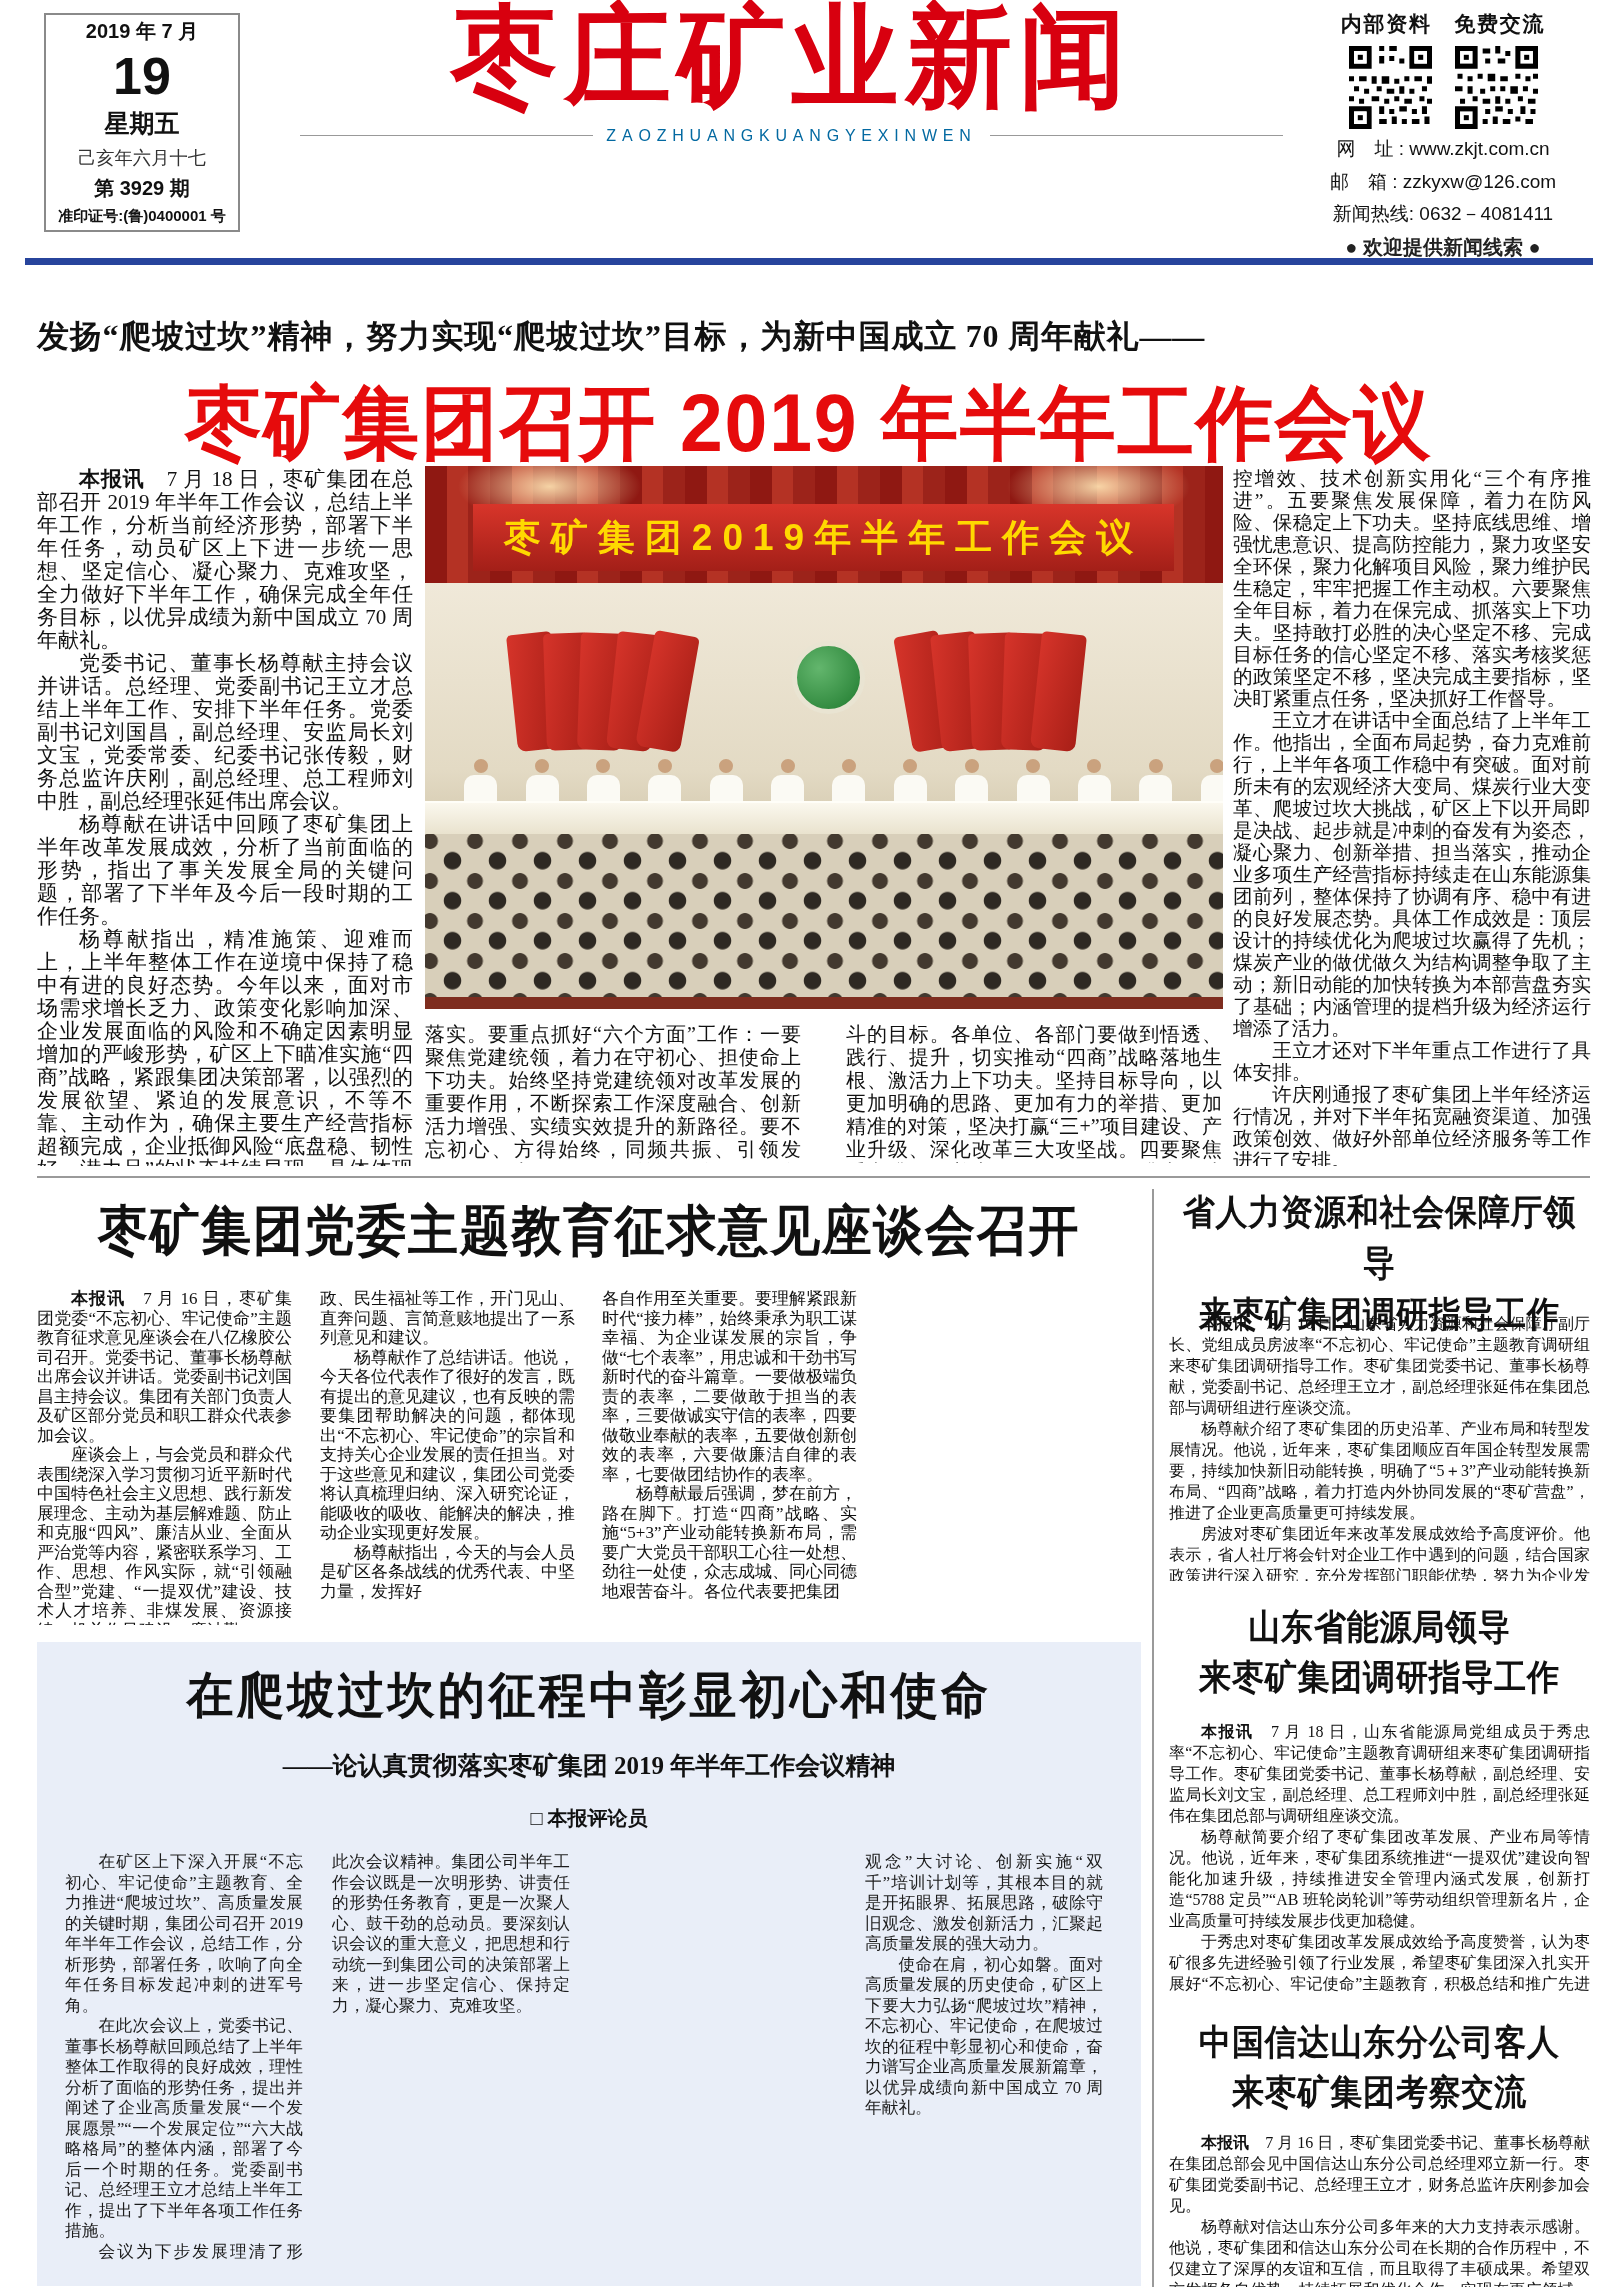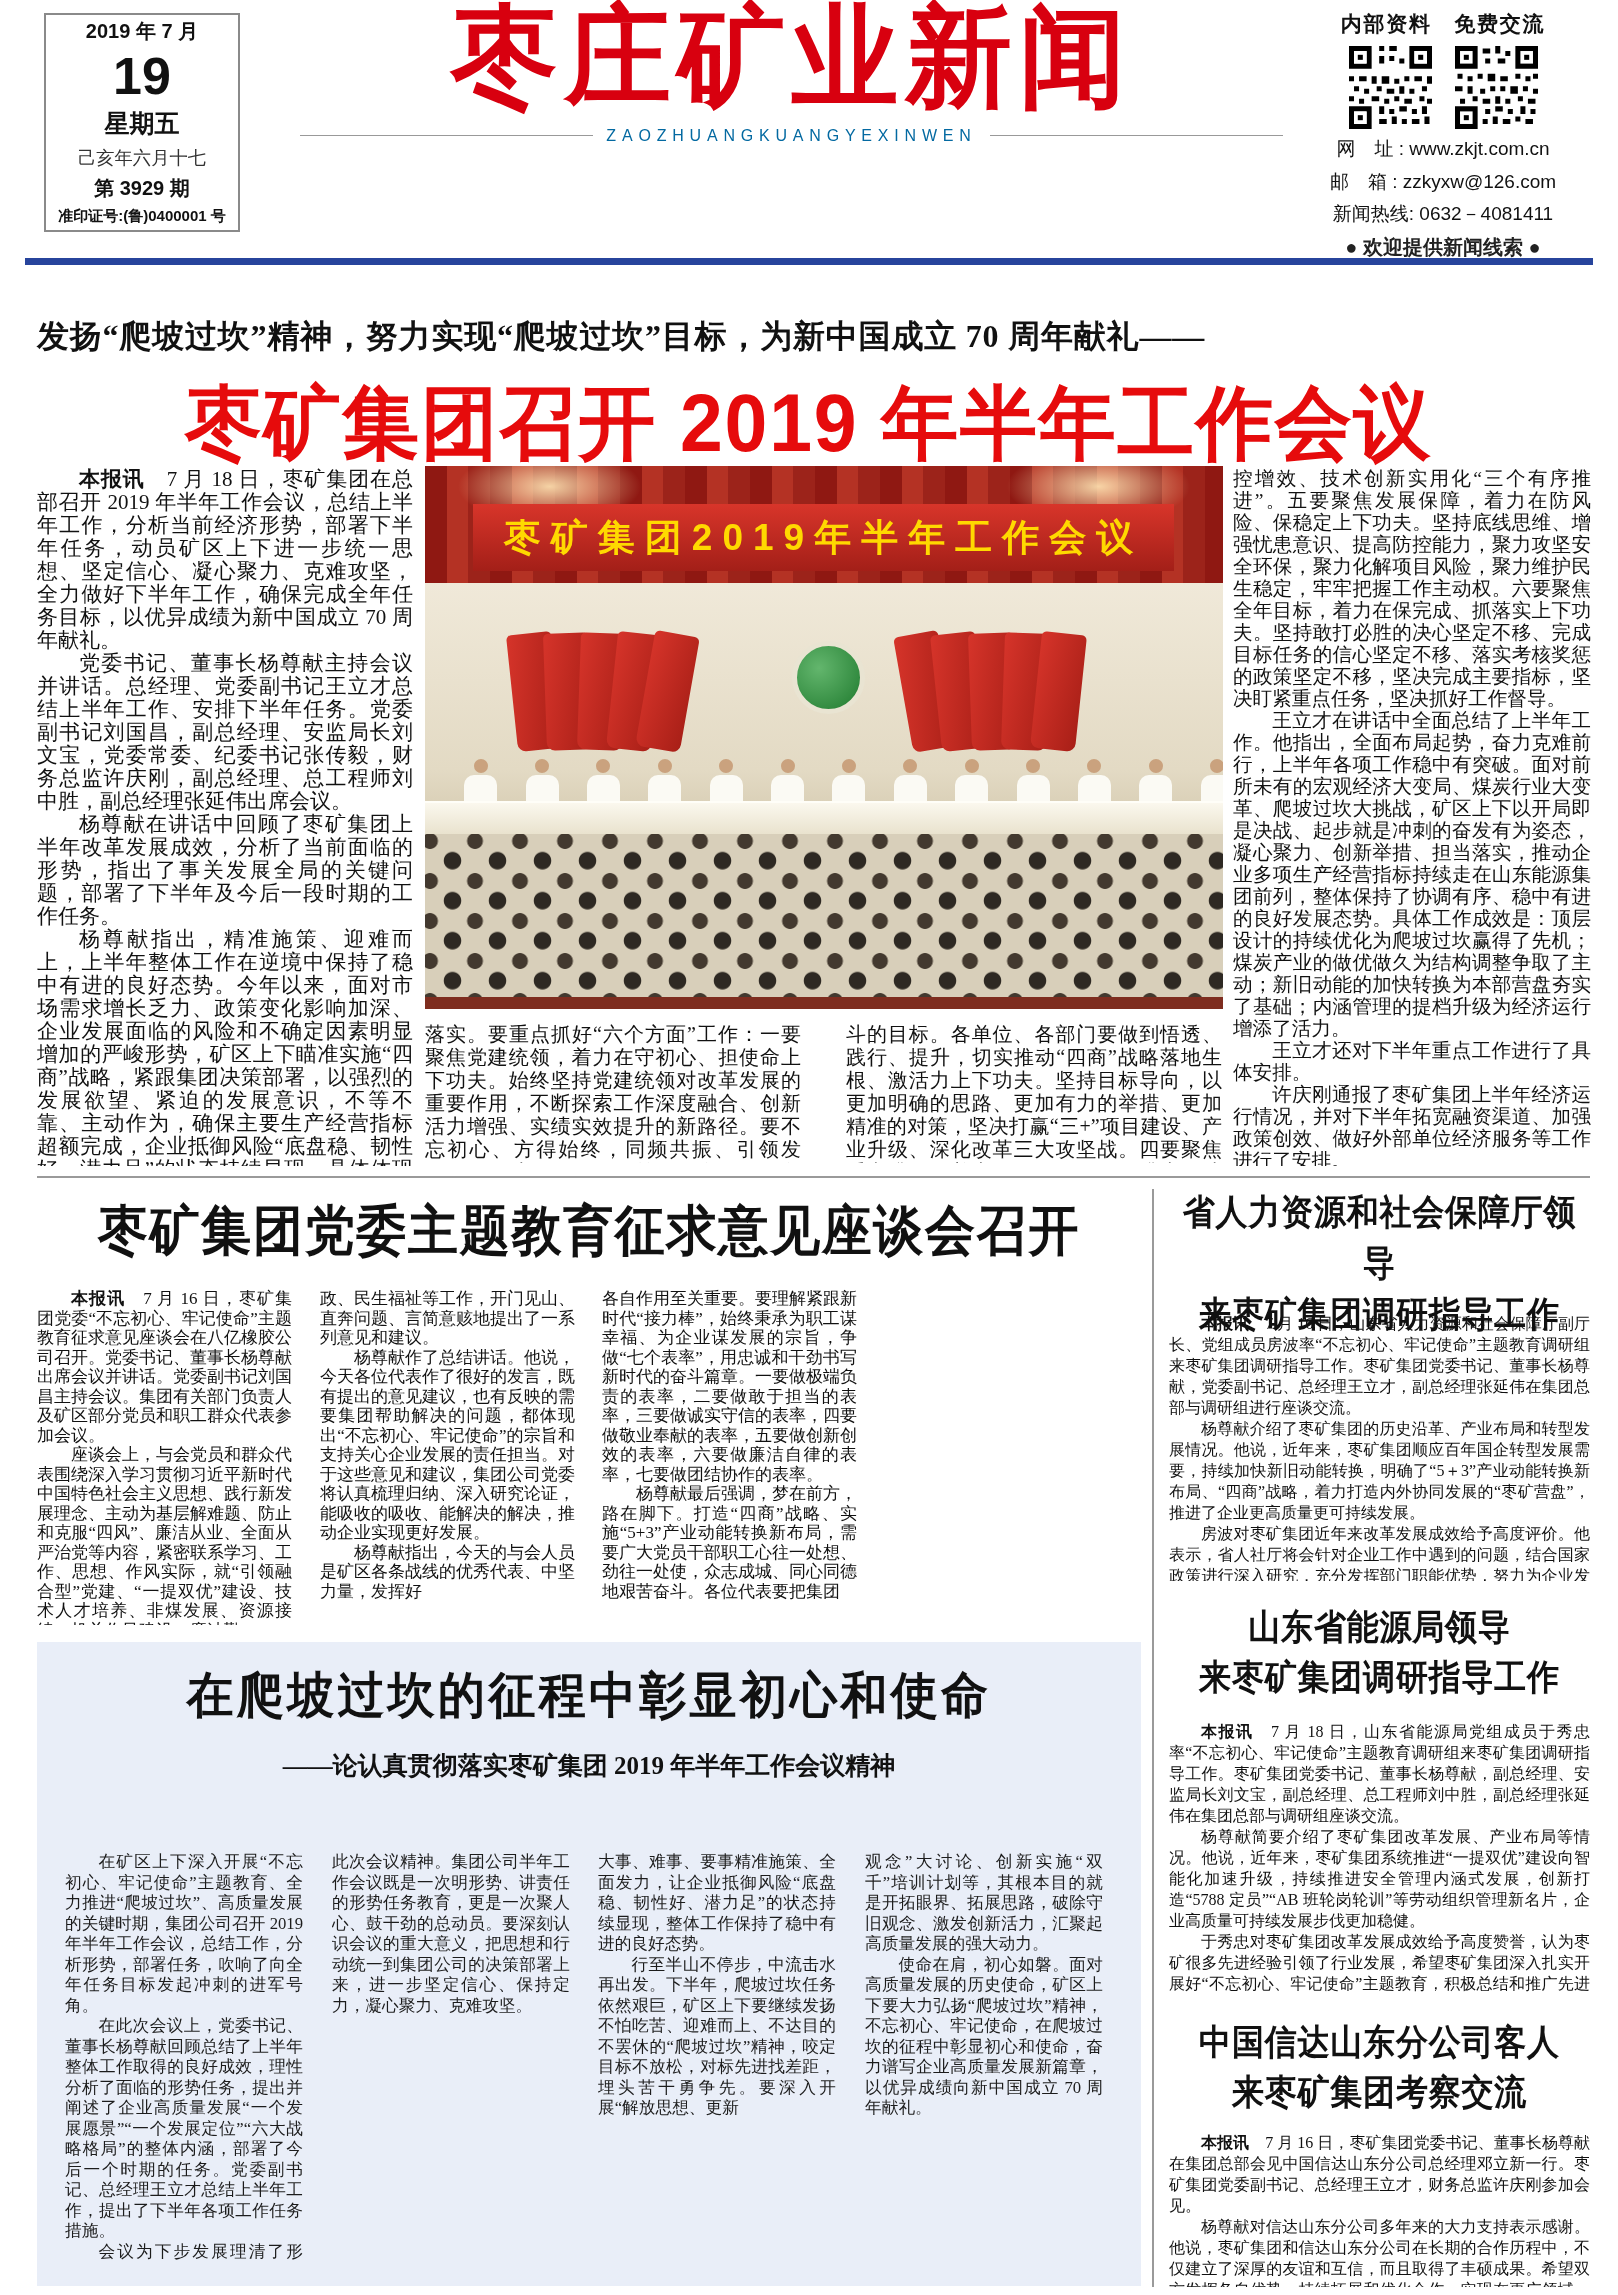--- a/index.html
+++ b/index.html
@@ -303,33 +303,30 @@
   </div>
   <div class="r-body bodytext" style="top:2132px;height:155px;">
     <p><span class="intro">本报讯</span><span>　7 月 16 日，枣矿集团党委书记、董事长杨尊献在集团总部会见中国信达山东分公司总经理邓立新一行。枣矿集团党委副书记、总经理王立才，财务总监许庆刚参加会见。</span></p>
     <p>杨尊献对信达山东分公司多年来的大力支持表示感谢。他说，枣矿集团和信达山东分公司在长期的合作历程中，不仅建立了深厚的友谊和互信，而且取得了丰硕成果。希望双方发挥各自优势，持续拓展和优化合作，实现在更广领域、更深层次强强联合、互促共赢。</p>
 
   </div>
 
   <div class="edi-box">
     <div class="edi-title">在爬坡过坎的征程中彰显初心和使命</div>
     <div class="edi-sub">——论认真贯彻落实枣矿集团 2019 年半年工作会议精神</div>
+    <div class="edi-author">□ 本报评论员</div>
     <div class="edi-col edi-c1 bodytext">
       <p>在矿区上下深入开展“不忘初心、牢记使命”主题教育、全力推进“爬坡过坎”、高质量发展的关键时期，集团公司召开 2019 年半年工作会议，总结工作，分析形势，部署任务，吹响了向全年任务目标发起冲刺的进军号角。</p>
       <p>在此次会议上，党委书记、董事长杨尊献回顾总结了上半年整体工作取得的良好成效，理性分析了面临的形势任务，提出并阐述了企业高质量发展“一个发展愿景”“一个发展定位”“六大战略格局”的整体内涵，部署了今后一个时期的任务。党委副书记、总经理王立才总结上半年工作，提出了下半年各项工作任务措施。</p>
       <p>会议为下步发展理清了形势、定了调子、指明了方向，矿区上下要认真学习、深刻领会、真抓实干，以优异成绩向新中国成立 70 周年献礼。</p>
 
     </div>
     <div class="edi-col edi-c2 bodytext">
       <p class="cont">此次会议精神。集团公司半年工作会议既是一次明形势、讲责任的形势任务教育，更是一次聚人心、鼓干劲的总动员。要深刻认识会议的重大意义，把思想和行动统一到集团公司的决策部署上来，进一步坚定信心、保持定力，凝心聚力、克难攻坚。</p>
     </div>
-    <div class="edi-col edi-c3 bodytext">
-      <p class="cont">大事、难事、要事精准施策、全面发力，让企业抵御风险“底盘稳、韧性好、潜力足”的状态持续显现，整体工作保持了稳中有进的良好态势。</p>
-      <p>行至半山不停步，中流击水再出发。下半年，爬坡过坎任务依然艰巨，矿区上下要继续发扬不怕吃苦、迎难而上、不达目的不罢休的“爬坡过坎”精神，咬定目标不放松，对标先进找差距，埋头苦干勇争先。要深入开展“解放思想、更新</p>
-    </div>
     <div class="edi-col edi-c4 bodytext">
       <p class="cont">观念”大讨论、创新实施“双千”培训计划等，其根本目的就是开拓眼界、拓展思路，破除守旧观念、激发创新活力，汇聚起高质量发展的强大动力。</p>
       <p>使命在肩，初心如磐。面对高质量发展的历史使命，矿区上下要大力弘扬“爬坡过坎”精神，不忘初心、牢记使命，在爬坡过坎的征程中彰显初心和使命，奋力谱写企业高质量发展新篇章，以优异成绩向新中国成立 70 周年献礼。</p>
     </div>
   </div>
 
 </div>
 
 
 </body></html>

